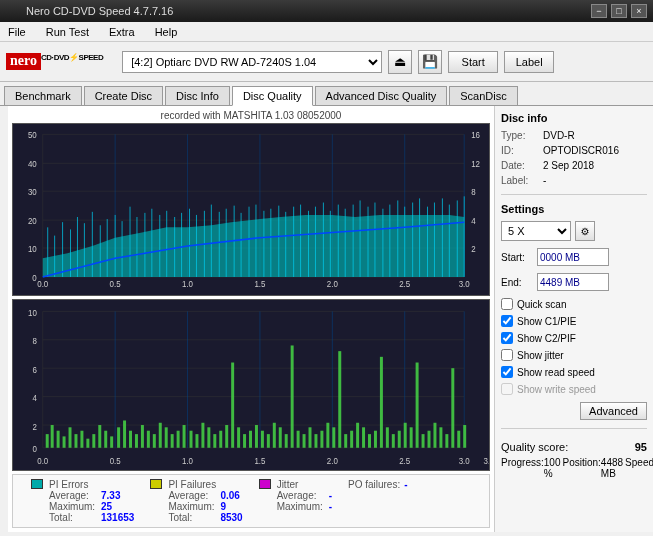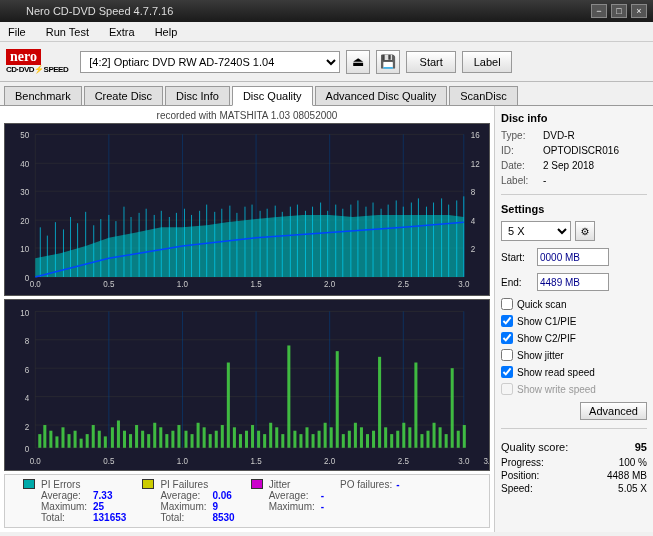--- a/index.html
+++ b/index.html
@@ -56,23 +56,23 @@
       background: #f0f0f0;
       border-bottom: 1px solid #bbb;
       height: 40px;
       display: flex;
       align-items: center;
       padding: 2px 6px;
       gap: 6px;
     }
     .nero-logo {
       display: flex;
-      flex-direction: column;
+      flex-direction: row;
       align-items: flex-start;
-      margin-right: 6px;
+      margin-right: 13px;
     }
     .nero-logo-top {
       background: #c00;
       color: white;
       font-size: 14px;
       font-weight: bold;
       padding: 0 4px;
       line-height: 1.2;
       font-family: serif;
     }
@@ -130,20 +130,21 @@
       border-bottom: 1px solid #fff;
       margin-bottom: -1px;
       z-index: 1;
     }
 
     
     .main-content {
       display: flex;
       height: calc(536px - 22px - 20px - 40px - 28px);
       background: white;
+      margin-left: 8px;
     }
 
     
     .chart-area {
       flex: 1;
       padding: 4px;
       border-right: 1px solid #ccc;
       display: flex;
       flex-direction: column;
     }
@@ -272,21 +273,21 @@
       font-size: 11px;
       margin-top: 4px;
     }
     .quality-score-value {
       font-weight: bold;
       color: #000;
     }
     .progress-rows {
       font-size: 10px;
       display: flex;
-      flex-direction: column;
+      flex-direction: row;
       gap: 2px;
     }
     .progress-row {
       display: flex;
       justify-content: space-between;
     }
   </style>
 </head>
 <body>
 

